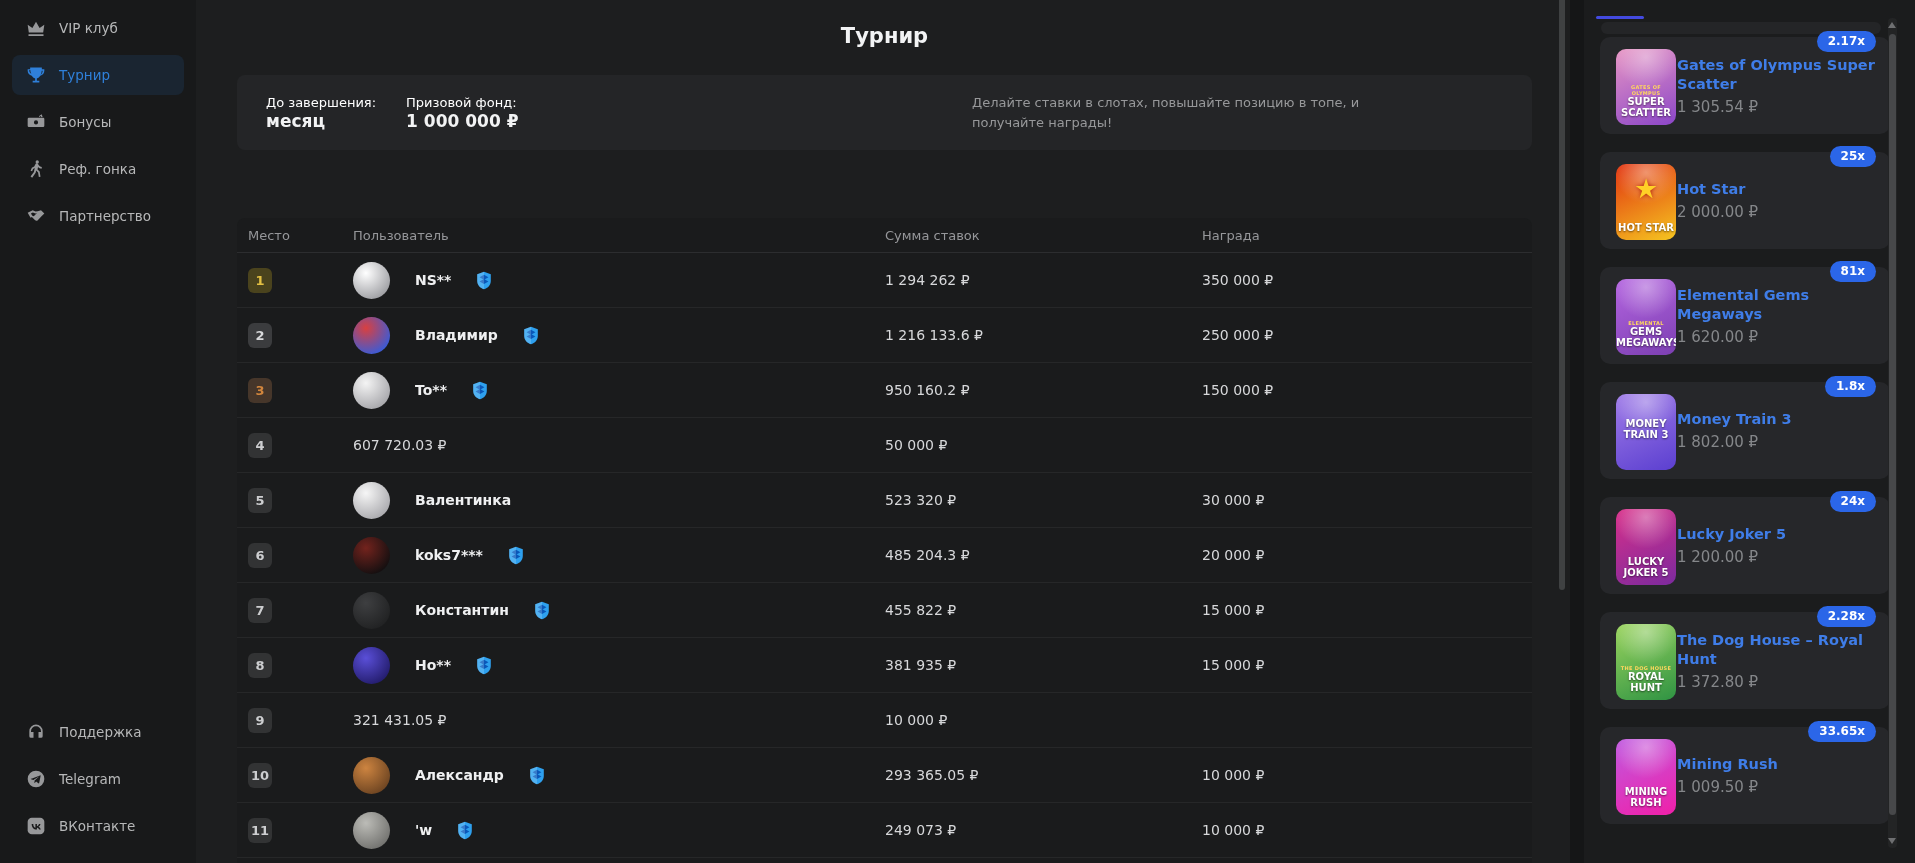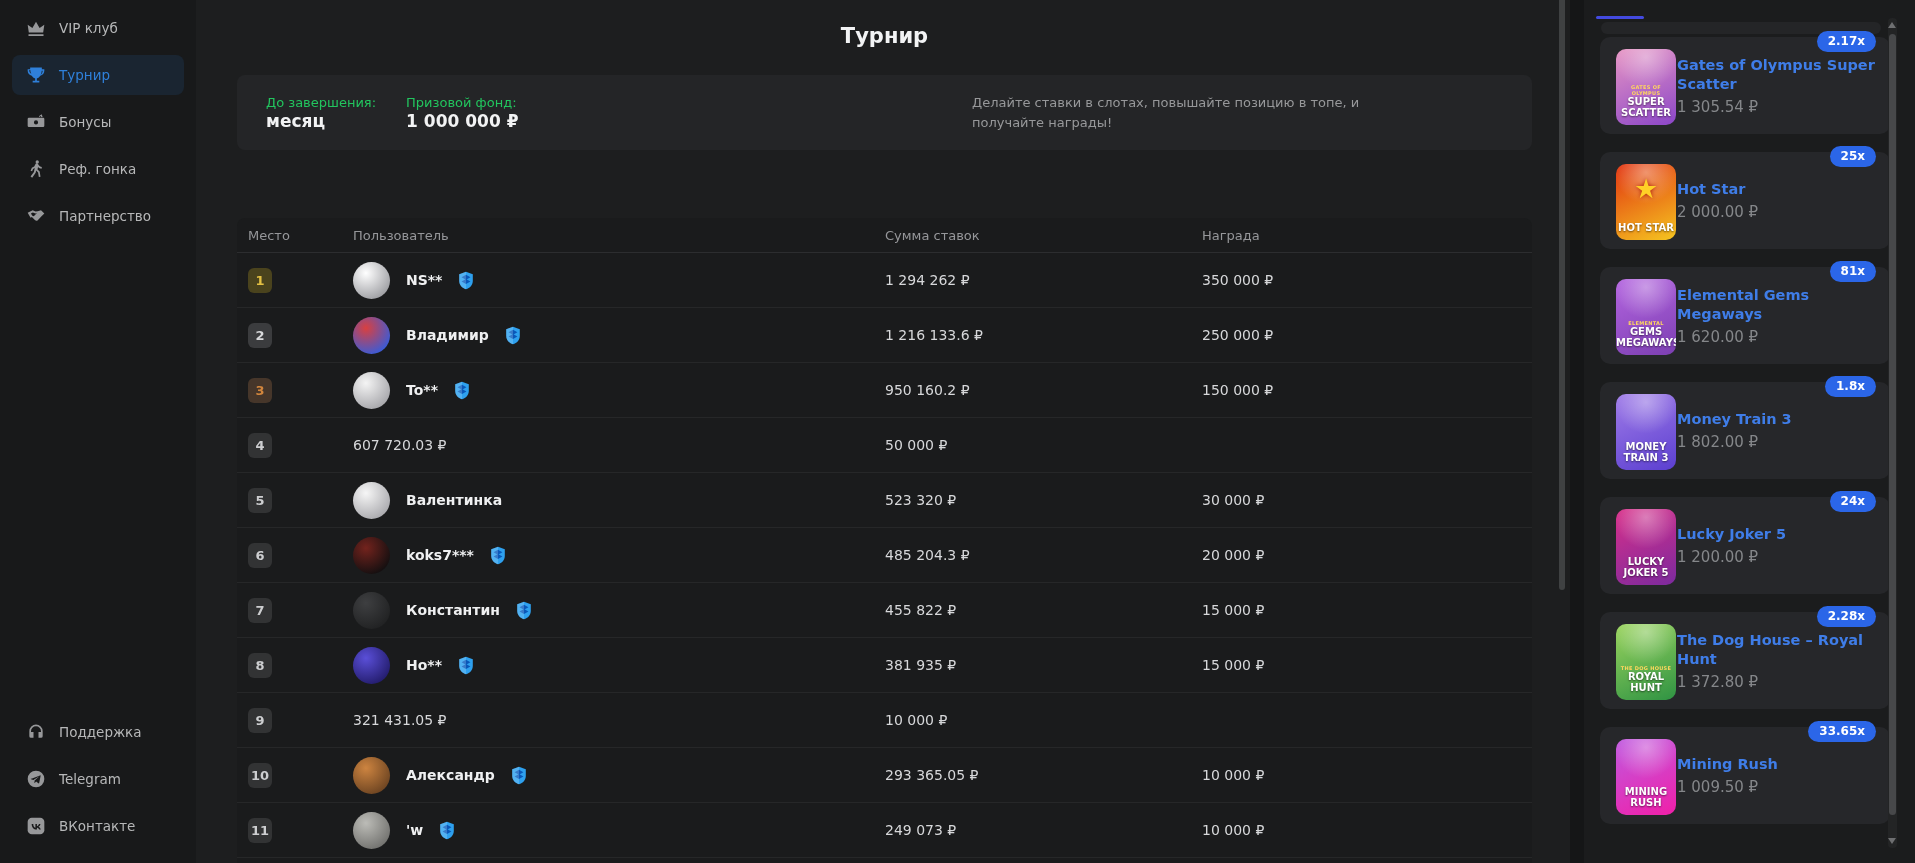--- a/index.html
+++ b/index.html
@@ -17,39 +17,39 @@
   #nav-main { padding-top:8px; }
   #nav-footer { position:absolute; bottom:10px; left:0; right:0; }
   .nav-icon svg { display:block; }
 
   
   .main { position:absolute; left:196px; top:0; width:1374px; height:863px; background:#1d1e1f; }
   .page-title { position:absolute; left:41px; width:1295px; top:24px; text-align:center;
                 font-size:21px; font-weight:bold; color:#f2f3f4; }
   .banner { position:absolute; left:41px; top:75px; width:1295px; height:75px; background:#242527;
             border-radius:8px; display:flex; align-items:center; padding:0 160px 0 29px; }
-  .b-col .b-label { font-size:13px; color:#22c55e; margin-bottom:1px; }
+  .b-col .b-label { font-size:13px; color:#ffffff; margin-bottom:1px; }
   .b-col .b-value { font-size:17px; font-weight:bold; color:#f2f3f4; }
   .b-col + .b-col { margin-left:30px; }
   .b-desc { margin-left:auto; width:400px; font-size:13px; line-height:20px; color:#97989a; }
 
   
   .board { position:absolute; left:41px; top:218px; width:1295px; height:645px; background:#1a1b1c;
            border-radius:8px 8px 0 0; overflow:hidden; }
   .lb-head, .lb-row { display:grid; grid-template-columns:105px 532px 317px 1fr; padding-left:11px; align-items:center; }
   .lb-head { height:35px; border-bottom:1px solid #2c2d2f; }
   .lb-head .hcell { font-size:13px; color:#96979a; }
   .lb-row { height:55px; border-bottom:1px solid #262728; }
   .place-badge { display:inline-flex; align-items:center; justify-content:center; min-width:24px; height:25px;
                  padding:0 3px; border-radius:6px; font-size:13px; font-weight:bold; }
   .place-badge.gold   { background:#4a431d; color:var(--gold); }
   .place-badge.silver { background:#3b3c3e; color:#d8d9db; }
   .place-badge.bronze { background:#46362a; color:var(--bronze); }
   .place-badge.plain  { background:#323334; color:#cdced0; }
-  .cell.user { display:flex; align-items:center; gap:16px; }
+  .cell.user { display:flex; align-items:center; gap:25px; }
   .avatar { width:37px; height:37px; border-radius:50%; flex:none; }
   .uname { font-size:14px; font-weight:600; color:#eff0f1; }
   .rank-ic { display:inline-flex; align-items:center; }
   .cell.num { font-size:14px; color:#d7d8da; }
 
   
   .main-scrollbar { position:absolute; left:1559px; top:0; width:6px; height:590px; background:#3f4142; border-radius:0 0 3px 3px; }
   .gap-strip { position:absolute; left:1570px; top:0; width:14px; height:863px; background:#151617; }
 
   
@@ -378,21 +378,21 @@
               <div class="t-big">MEGAWAYS</div>
             </div>
           </div>
           <div class="win-text">
             <div class="win-title">Elemental Gems Megaways</div>
             <div class="win-amount">1 620.00 ₽</div>
           </div>
         </div>
         <div class="win-card" style="top: 382px;">
           <span class="mult">1.8x</span>
-          <div class="thumb" style="background: linear-gradient(155deg, rgb(160, 124, 232), rgb(91, 63, 208));">
+          <div class="thumb" style="background: linear-gradient(155deg, rgb(160, 124, 232), rgb(91, 63, 208)); justify-content: center;">
             <i class="shine"></i>
             <div class="thumb-text">
               <div class="t-big">MONEY</div>
               <div class="t-big">TRAIN 3</div>
             </div>
           </div>
           <div class="win-text">
             <div class="win-title">Money Train 3</div>
             <div class="win-amount">1 802.00 ₽</div>
           </div>

